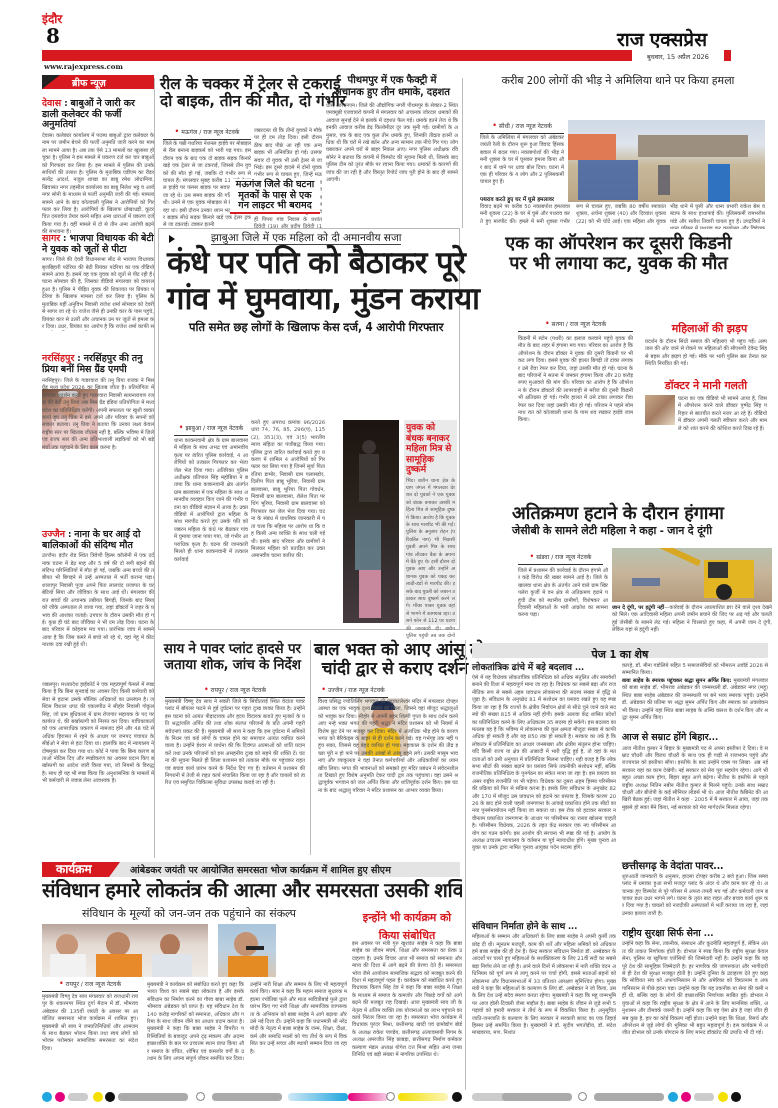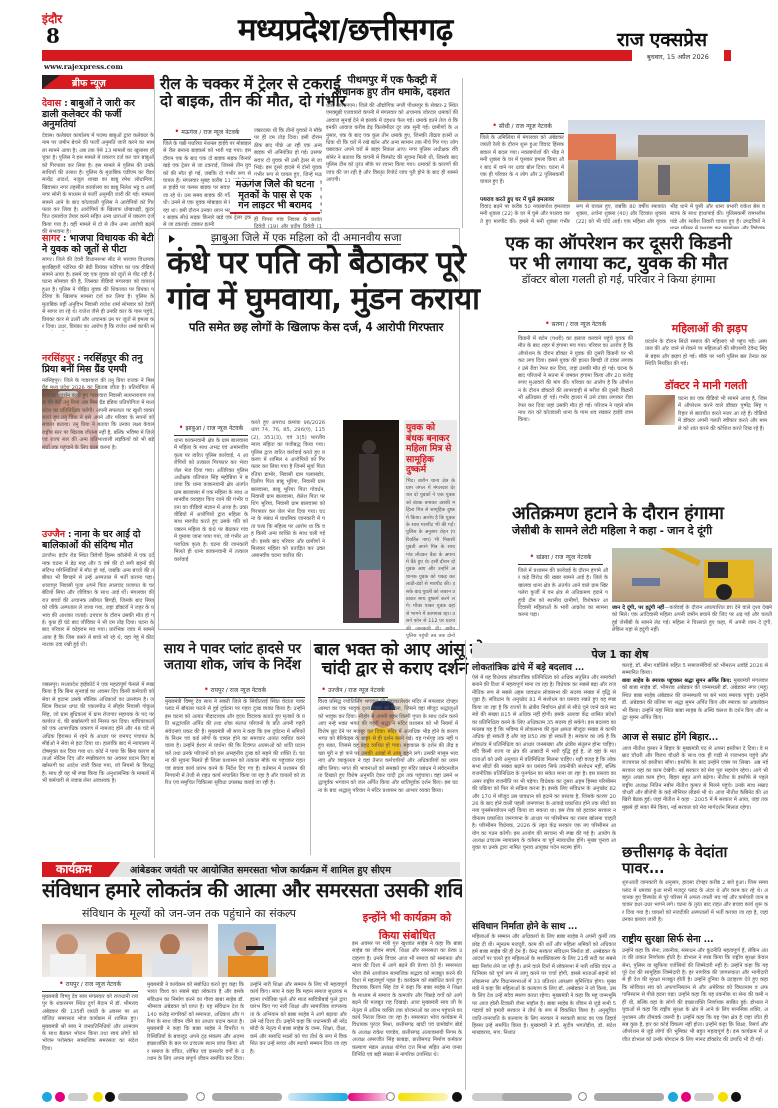--- a/index.html
+++ b/index.html
@@ -13,21 +13,20 @@
 .vline{position:absolute;width:1px;background:#bbb}
 .photo{position:absolute;overflow:hidden}
 .regmark{position:absolute;border-radius:50%;width:10px;height:10px;top:1092px}
 </style>
 </head>
 <body>
 
 <div class="abs" style="left:0;top:0;width:778px;height:75px;">
   <div class="abs red" style="left:42px;top:10px;font-size:12px;font-weight:bold;">इंदौर</div>
   <div class="abs" style="left:46px;top:24px;font-size:20px;font-weight:bold;font-family:'DejaVu Serif',serif;color:#111;">8</div>
-  <div class="abs hl" style="left:238px;top:12px;font-size:31px;color:#111;letter-spacing:-0.5px;">मध्यप्रदेश/छत्तीसगढ़</div>
   <div class="abs hl" style="left:617px;top:29px;font-size:19px;color:#111;">राज एक्सप्रेस</div>
   <div class="abs" style="left:647px;top:52px;font-size:6.5px;color:#333;">बुधवार, 15 अप्रैल 2026</div>
   <div class="abs" style="left:42px;top:50px;width:590px;height:11px;background:#d71920;"></div>
   <div class="abs" style="left:724px;top:50px;width:7px;height:11px;background:#d71920;"></div>
   <div class="abs" style="left:44px;top:62px;font-size:7px;font-weight:bold;font-family:'DejaVu Serif',serif;color:#222;">www.rajexpress.com</div>
 </div>
 
 <div class="abs" style="left:42px;top:75px;width:112px;height:785px;">
   <div class="abs" style="left:0;top:0;width:112px;height:14px;background:#d71920;overflow:hidden;">
     <div class="abs" style="left:0;top:0;width:0;height:0;border-top:14px solid #222;border-right:18px solid transparent;"></div>
@@ -78,20 +77,21 @@
   <div class="hl" style="font-size:9.5px;">गन लाइटर भी बरामद</div>
 </div>
 
 <div class="abs" style="left:326px;top:74px;width:132px;">
   <div class="hl" style="font-size:10px;text-align:center;line-height:12px;padding:0 6px;">पीथमपुर में एक फैक्ट्री में अचानक हुए तीन धमाके, दहशत</div>
   <div class="txt" style="height:113px;margin-top:4px;">धार, आरएनएन। जिले की औद्योगिक नगरी पीथमपुर के सेक्टर-2 स्थित एमक्यूबी एजवायरो कंपनी में मंगलवार को अचानक जोरदार धमाकों की आवाज सुनाई देने से इलाके में दहशत फैल गई। धमाके इतने तेज थे कि इनकी आवाज करीब डेढ़ किलोमीटर दूर तक सुनी गई। ग्रामीणों के अनुसार, एक के बाद एक कुल तीन धमाके हुए, जिनकी तीव्रता इतनी अधिक थी कि घरों में रखे बर्तन और अन्य सामान तक नीचे गिर गए। लोग घबराकर अपने घरों से बाहर निकल आए। नगर पुलिस अधीक्षक रवि सोनेर ने बताया कि कंपनी में विस्फोट की सूचना मिली थी, जिसके बाद पुलिस टीम को तुरंत मौके पर रवाना किया गया। धमाकों के कारणों की जांच की जा रही है और विस्तृत रिपोर्ट जांच पूरी होने के बाद ही सामने आएगी।</div>
 </div>
 <div class="vline" style="left:462px;top:78px;height:150px;"></div>
 
 <div class="abs" style="left:468px;top:74px;width:300px;">
+  <div class="hl" style="font-size:11px;text-align:center;font-weight:normal;margin-top:1px;">करीब 200 लोगों की भीड़ ने अमिलिया थाने पर किया हमला</div>
 </div>
 <div class="abs byline" style="left:480px;top:121px;width:84px;"><span class="dot">•</span> <span>सीधी / राज न्यूज नेटवर्क</span></div>
 <div class="abs txt" style="left:480px;top:134px;width:84px;height:60px;">जिले के अमिलिया में मंगलवार को अंबेडकर जयंती रैली के दौरान शुरू हुआ विवाद हिंसक बवाल में बदल गया। नकाबपोशों की भीड़ ने मनी शुक्ला के घर में घुसकर हमला किया और बाद में थाने पर धावा बोल दिया। घटना में एक ही परिवार के 4 लोग और 2 पुलिसकर्मी घायल हुए हैं।</div>
 <div class="abs" style="left:480px;top:196px;width:84px;font-size:5.6px;font-weight:bold;line-height:7px;">पथराव करते हुए घर में घुसे हमलावर</div>
 <div class="abs txt" style="left:480px;top:203px;width:186px;height:26px;column-count:2;column-gap:6px;">विवाद बढ़ने पर करीब 50 नकाबपोश हमलावर मनी शुक्ला (22) के घर में घुसे और पथराव करते हुए मारपीट की। हमले में मनी शुक्ला गंभीर रूप से घायल हुए, जबकि 80 वर्षीय रमाकांत शुक्ला, अर्चना शुक्ला (40) और दिव्यांश शुक्ला (22) को भी चोटें आईं। एक महिला और युवक के सिर पर पत्थर लगने से खून बहा। देरशाम बाद करीब 200 लोगों की भीड़ ने अमिलिया थाने पर हमला कर दिया।</div>
 <div class="abs txt" style="left:670px;top:203px;width:95px;height:26px;">भीड़ थाने में घुसी और थाना प्रभारी राकेश बेस व स्टाफ के साथ हाथापाई की। पुलिसकर्मी रामभरोस पांडे और सतीश तिवारी घायल हुए हैं। उपद्रवियों ने थाना परिसर में पथराव कर कार्यालय और विवेचक कक्ष में तोड़फोड़ की।</div>
 <div class="photo" style="left:568px;top:120px;width:197px;height:82px;background:linear-gradient(180deg,#cfd8e6 0%,#dfe4ec 30%,#c8b99a 55%,#b9a585 100%);">
   <div class="abs" style="left:0;top:14px;width:48px;height:26px;background:#e07a55;"></div>
   <div class="abs" style="left:70px;top:15px;width:110px;height:22px;background:#9c8f80;"></div>
   <div class="abs" style="left:10px;top:40px;width:60px;height:40px;background:#3b5fa8;opacity:.8;"></div>
@@ -116,21 +116,20 @@
   <div class="abs" style="left:16px;top:150px;width:22px;height:48px;background:#c7879d;"></div>
 </div>
 <div class="abs" style="left:404px;top:420px;width:53px;height:205px;background:#eaeaea;padding:2px;">
   <div class="hl red" style="font-size:9px;color:#d71920;line-height:10.5px;">युवक को बंधक बनाकर महिला मित्र से सामूहिक दुष्कर्म</div>
   <div class="txt" style="height:163px;margin-top:2px;font-size:4.8px;">भिंड। बारौन थाना क्षेत्र के ग्राम जंगल में मंगलवार देर रात दो युवकों ने एक युवक को बंधक बनाकर उसकी महिला मित्र से सामूहिक दुष्कर्म किया। आरोप है कि युवक के साथ मारपीट भी की गई। पुलिस के अनुसार रोहन (परिवर्तित नाम) भी निवासी युवती अपने मित्र के साथ गांव लौटकर बैठा के अपना में बैठे हुए थे। इसी दौरान दो युवक आए और उन्होंने अचानक युवक को पकड़ कर लाठी-डंडों से मारपीट की। इसके बाद युवती को जबरन उठाकर साथ दुष्कर्म करने लगे। मौका पाकर युवक वहां से भागने में कामयाब रहा। उसने फोन से 112 पर घटना की जानकारी दी। बारौन पुलिस पहुंची तब तक दोनों आरोपी फरार हो चुके थे। पुलिस ने अज्ञात आरोपियों के खिलाफ मामला दर्ज कर उनकी तलाश शुरू कर दी है।</div>
 </div>
 
 <div class="abs" style="left:466px;top:233px;width:305px;">
   <div class="hl" style="font-size:18px;text-align:center;white-space:nowrap;">एक का ऑपरेशन कर दूसरी किडनी</div>
   <div class="hl" style="font-size:18px;text-align:center;white-space:nowrap;">पर भी लगाया कट, युवक की मौत</div>
-  <div class="hl" style="font-size:11px;font-weight:normal;text-align:center;white-space:nowrap;margin-top:1px;">डॉक्टर बोला गलती हो गई, परिवार ने किया हंगामा</div>
 </div>
 <div class="abs byline" style="left:518px;top:319px;width:115px;"><span class="dot">•</span> <span>सतना / राज न्यूज नेटवर्क</span></div>
 <div class="abs txt" style="left:518px;top:335px;width:115px;height:110px;">किडनी में स्टोन (पथरी) का इलाज करवाने पहुंचे युवक की मौत के बाद शहर में हंगामा मच गया। परिवार का आरोप है कि ऑपरेशन के दौरान डॉक्टर ने युवक की दूसरी किडनी पर भी कट लगा दिया। इससे युवक की हालत बिगड़ी तो टांका लगाकर उसे रीवा रेफर कर दिया, जहां उसकी मौत हो गई। घटना के बाद परिजनों ने सतना में जमकर हंगामा किया और 20 करोड़ रुपए मुआवजे की मांग की। परिवार का आरोप है कि ऑपरेशन के दौरान डॉक्टरों की लापरवाही से मरीज की दूसरी किडनी भी क्षतिग्रस्त हो गई। गंभीर हालत में उसे टांका लगाकर रीवा रेफर कर दिया जहां उसकी मौत हो गई। परिजन ने पहले सोमनाथ रात को कोतवाली थाना के पास शव रखकर हाईवे जाम किया।</div>
 <div class="abs hl red" style="left:652px;top:323px;width:115px;font-size:11px;text-align:center;color:#d71920;">महिलाओं की झड़प</div>
 <div class="abs txt" style="left:645px;top:338px;width:122px;height:37px;">प्रदर्शन के दौरान सिंधी समाज की महिलाएं भी पहुंच गईं। अस्पताल की ओर जाने से रोकने पर महिलाओं की सीएसपी देवेन्द्र सिंह से बहस और झड़प हो गई। मौके पर भारी पुलिस बल तैनात कर स्थिति नियंत्रित की गई।</div>
 <div class="abs hl red" style="left:645px;top:380px;width:122px;font-size:11px;text-align:center;color:#d71920;">डॉक्टर ने मानी गलती</div>
 <div class="photo" style="left:645px;top:395px;width:30px;height:30px;background:linear-gradient(135deg,#c9a98a,#a37c62,#e8d9c5);"></div>
 <div class="abs txt" style="left:678px;top:395px;width:89px;height:50px;">घटना का एक वीडियो भी सामने आया है, जिसमें ऑपरेशन करने वाले डॉक्टर पुष्पेंद्र सिंह परिहार से बातचीत करते नजर आ रहे हैं। वीडियो में डॉक्टर अपनी गलती स्वीकार करते और मामले को शांत करने की कोशिश करते दिख रहे हैं।</div>
 
 <div class="abs" style="left:512px;top:503px;width:260px;">
@@ -180,21 +179,21 @@
   <div class="hl" style="font-size:9px;">लोकतांत्रिक ढांचे में बड़े बदलाव ...</div>
   <div class="txt" style="height:245px;margin-top:2px;">ऐसे में यह विधेयक लोकतांत्रिक प्रतिनिधित्व को अधिक संतुलित और समावेशी बनाने की दिशा में महत्वपूर्ण माना जा रहा है। विधेयक का सबसे बड़ा और राजनीतिक रूप से सबसे अहम प्रावधान लोकसभा की सदस्य संख्या में वृद्धि से जुड़ा है। संविधान के अनुच्छेद 81 में संशोधन का प्रस्ताव रखते हुए यह स्पष्ट किया जा रहा है कि राज्यों के क्षेत्रीय निर्वाचन क्षेत्रों से सीधे चुने जाने वाले सदस्यों की संख्या 815 से अधिक नहीं होगी। इसके अलावा केंद्र शासित प्रदेशों का प्रतिनिधित्व करने के लिए अधिकतम 35 सदस्य हो सकेंगे। इस बदलाव का मतलब यह है कि भविष्य में लोकसभा की कुल क्षमता मौजूदा संख्या से काफी अधिक हो सकती है और यह 850 तक हो सकती है। सरकार का तर्क है कि लोकतंत्र में प्रतिनिधित्व का आधार जनसंख्या और क्षेत्रीय संतुलन होना चाहिए। यदि किसी राज्य या क्षेत्र की आबादी में भारी वृद्धि हुई है, तो वहां के मतदाताओं को उसी अनुपात में प्रतिनिधित्व मिलना चाहिए। यही वजह है कि लोकसभा सीटों की संख्या बढ़ाने का प्रस्ताव सिर्फ तकनीकी संशोधन नहीं, बल्कि राजनीतिक प्रतिनिधित्व के पुनर्गठन का संकेत माना जा रहा है। इस प्रस्ताव का असर राष्ट्रीय राजनीति पर भी पड़ेगा। विधेयक का दूसरा अहम हिस्सा परिसीमन की प्रक्रिया को फिर से सक्रिय करना है। इसके लिए संविधान के अनुच्छेद 82 और 170 में मौजूद उस प्रावधान को हटाने का प्रस्ताव है, जिसके कारण 2026 के बाद होने वाली पहली जनगणना के आंकड़े प्रकाशित होने तक सीटों का नया पुनर्समायोजन नहीं किया जा सकता था। इस रोक को हटाकर सरकार नवीनतम प्रकाशित जनगणना के आधार पर परिसीमन का रास्ता खोलना चाहती है। परिसीमन विधेयक, 2026 के तहत केंद्र सरकार एक नए परिसीमन आयोग का गठन करेगी। इस आयोग की संरचना भी स्पष्ट की गई है। आयोग के अध्यक्ष उच्चतम न्यायालय के वर्तमान या पूर्व न्यायाधीश होंगे। मुख्य चुनाव आयुक्त या उनके द्वारा नामित चुनाव आयुक्त पदेन सदस्य होंगे।</div>
   <div class="hl" style="font-size:9px;margin-top:2px;">संविधान निर्माता होने के साथ ...</div>
   <div class="txt" style="height:155px;margin-top:2px;">महिलाओं के सम्मान और अधिकारों के लिए बाबा साहेब ने अपनी कुर्सी तक छोड़ दी थी। न्यूनतम मजदूरी, काम की शर्तें और महिला श्रमिकों को अधिकार हमें बाबा साहेब की ही देन हैं। केन्द्र सरकार संविधान निर्माता डॉ. अम्बेडकर के आदर्शों पर चलते हुए महिलाओं के सशक्तिकरण के लिए 21वीं सदी का सबसे बड़ा निर्णय लेने जा रही है। आने वाले दिनों में लोकसभा में नारी शक्ति वंदन अधिनियम को पूर्ण रूप से लागू करने पर चर्चा होगी, इससे माताओं-बहनों को लोकसभा और विधानसभाओं में 33 प्रतिशत आरक्षण सुनिश्चित होगा। मुख्यमंत्री ने कहा कि महिलाओं के कल्याण के लिए डॉ. अम्बेडकर ने जो किया, उसके लिए देश उन्हें सदैव स्मरण करता रहेगा। मुख्यमंत्री ने कहा कि महू जन्मभूमि पर आज होली-दिवाली जैसा माहौल है। बाबा साहेब के जीवन से जुड़े सभी 5 पड़ावों को हमारी सरकार ने तीर्थ के रूप में विकसित किया है। अनुसूचित जाति-जनजाति के कल्याण के लिए सरकार ने सरकारी बजट का एक तिहाई हिस्सा उन्हें समर्पित किया है। मुख्यमंत्री ने डॉ. सुदीप भगतोड़ीय, डॉ. संदेश माखवरया, मण. निशांत</div>
 </div>
 <div class="abs" style="left:622px;top:662px;width:146px;">
   <div class="txt" style="height:14px;">कारहे, डॉ. मीना गडोलिये सहित 5 समाजसेवियों को भीमरत्न अवॉर्ड 2026 से सम्मानित किया।</div>
   <div class="txt" style="height:52px;margin-top:1px;"><b style="color:#111">बाबा साहेब के स्मारक पहुंचकर श्रद्धा सुमन अर्पित किए:</b> <span>मुख्यमंत्री मंगलवार को बाबा साहेब डॉ. भीमराव अंबेडकर की जन्मस्थली डॉ. अंबेडकर नगर (महू) स्थित बाबा साहेब अंबेडकर की जन्मस्थली पर बने भव्य स्मारक पहुंचे। उन्होंने डॉ. अंबेडकर की प्रतिमा पर श्रद्धा सुमन अर्पित किए और स्मारक का अवलोकन भी किया। उन्होंने यहां स्थित बाबा साहब के अस्थि कलश के दर्शन किए और श्रद्धा सुमन अर्पित किए।</span></div>
   <div class="hl" style="font-size:9.5px;margin-top:3px;">आज से सम्राट होंगे बिहार...</div>
   <div class="txt" style="height:96px;margin-top:2px;">आज नीतीश कुमार ने बिहार के मुख्यमंत्री पद से अपना इस्तीफा दे दिया। वे सम्राट चौधरी और विजय चौधरी के साथ एक ही गाड़ी से राजभवन पहुंचे और राज्यपाल को इस्तीफा सौंपा। इस्तीफे के बाद उन्होंने एक्स पर लिखा- अब नई सरकार यहां का काम देखेगी। नई सरकार को मेरा पूरा सहयोग रहेगा। आगे भी बहुत अच्छा काम होगा, बिहार बहुत आगे बढ़ेगा। नीतीश के इस्तीफे से पहले राष्ट्रीय अध्यक्ष नितिन नबीन नीतीश कुमार से मिलने पहुंचे। उनके साथ सम्राट चौधरी और बीजेपी के कई सीनियर लीडर्स भी थे। आज नीतीश कैबिनेट की आखिरी बैठक हुई। जहां नीतीश ने कहा - 2005 में मैं सरकार में आया, जहां तक मुझसे हो सका मैंने किया, नई सरकार को मेरा मार्गदर्शन मिलता रहेगा।</div>
-  <div class="hl" style="font-size:15px;margin-top:3px;">छत्तीसगढ़ के वेदांता पावर...</div>
+  <div class="hl" style="font-size:10px;margin-top:19px;">छत्तीसगढ़ के वेदांता पावर...</div>
   <div class="txt" style="height:52px;margin-top:2px;">शुरुआती जानकारी के अनुसार, हादसा दोपहर करीब 2 बजे हुआ। जिस समय प्लांट में धमाका हुआ सभी मजदूर प्लांट के अंदर थे और काम कर रहे थे। अचानक हुए विस्फोट से पूरे परिसर में अफरा-तफरी मच गई और कर्मचारी जान बचाकर इधर-उधर भागने लगे। घटना के तुरंत बाद राहत और बचाव कार्य शुरू कर दिया गया है। घायलों को नजदीकी अस्पतालों में भर्ती कराया जा रहा है, जहां उनका इलाज जारी है।</div>
   <div class="hl" style="font-size:9.5px;margin-top:3px;">राष्ट्रीय सुरक्षा सिर्फ सेना ...</div>
   <div class="txt" style="height:135px;margin-top:2px;">उन्होंने कहा कि सेना, तकनीक, संसाधन और कूटनीति महत्वपूर्ण हैं, लेकिन अंततः की ताकत निर्णायक होती है। डोभाल ने स्पष्ट किया कि राष्ट्रीय सुरक्षा केवल सेना, पुलिस या खुफिया एजेंसियों की जिम्मेदारी नहीं है। उन्होंने कहा कि यह पूरे देश की सामूहिक जिम्मेदारी है। हर नागरिक की जागरूकता और भागीदारी से ही देश की सुरक्षा मजबूत होती है। उन्होंने दुनिया के उदाहरण देते हुए कहा कि सोवियत संघ को अफगानिस्तान से और अमेरिका को वियतनाम व अफगानिस्तान से पीछे हटना पड़ा। उन्होंने कहा कि यह तकनीक या सेना की कमी नहीं थी, बल्कि वहां के लोगों की इच्छाशक्ति निर्णायक साबित हुई। डोभाल ने युवाओं से कहा कि राष्ट्रीय सुरक्षा के क्षेत्र में आने के लिए मानसिक शक्ति, अनुशासन और टीमवर्क जरूरी है। उन्होंने कहा कि यह ऐसा क्षेत्र है जहां जीत ही सब कुछ है, हार का कोई विकल्प नहीं होता। उन्होंने कहा कि शिक्षा, रिसर्च और ऑपरेशन से जुड़े लोगों की भूमिका भी बहुत महत्वपूर्ण है। इस कार्यक्रम में अजीत डोभाल को उनके योगदान के लिए मानद डॉक्टरेट की उपाधि भी दी गई।</div>
 </div>
 
 <div class="abs" style="left:42px;top:862px;width:418px;height:15px;background:#e4e4e4;">
   <div class="abs" style="left:0;top:0;width:78px;height:15px;background:#d71920;clip-path:polygon(0 0,100% 0,86% 100%,0 100%);">
     <span style="display:block;color:#fff;font-size:12px;font-weight:bold;line-height:15px;padding-left:14px;">कार्यक्रम</span>
   </div>
   <div class="abs" style="left:88px;top:1px;font-size:9.5px;font-weight:bold;color:#222;white-space:nowrap;">आंबेडकर जयंती पर आयोजित समरसता भोज कार्यक्रम में शामिल हुए सीएम</div>

